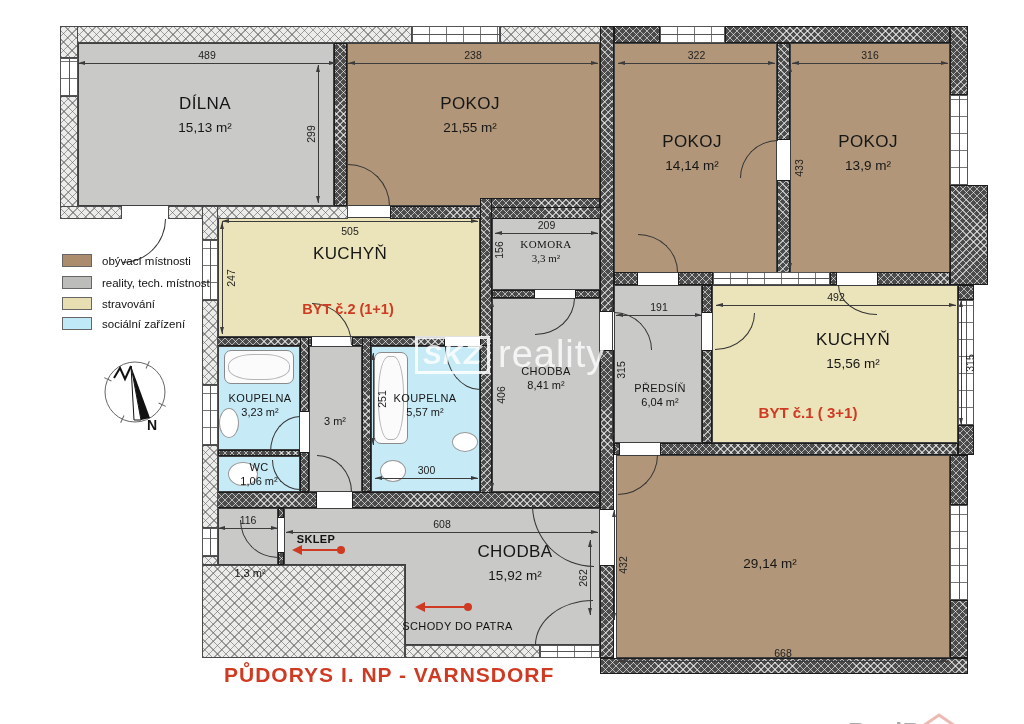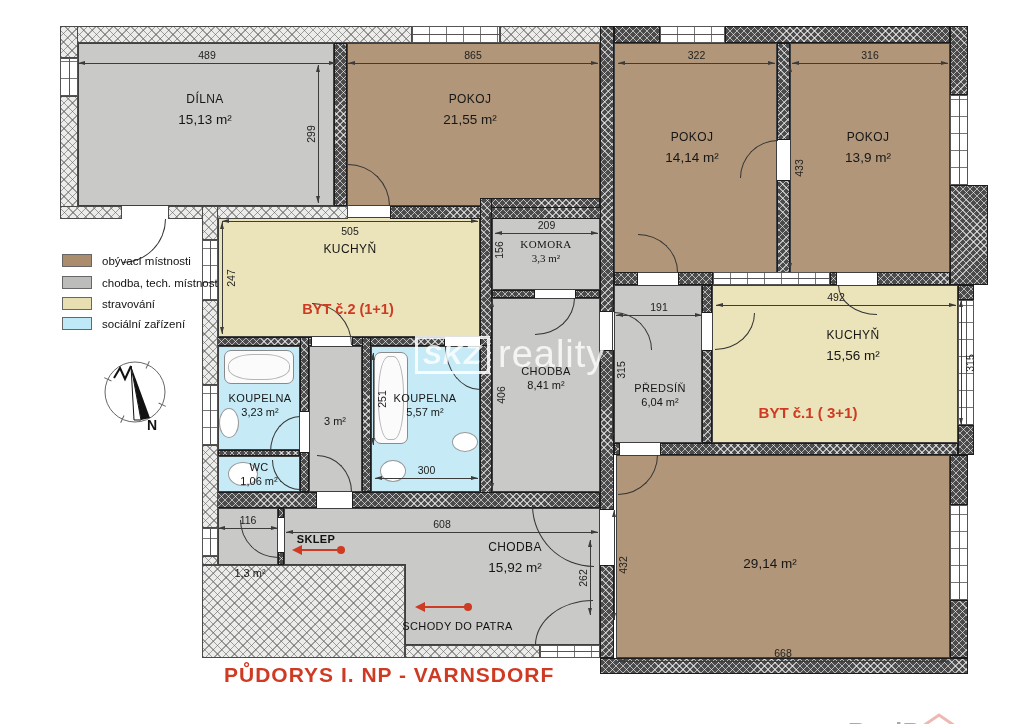--- a/index.html
+++ b/index.html
@@ -27,21 +27,21 @@
   .win.v{background-image:linear-gradient(#555,#555),repeating-linear-gradient(0deg,transparent 0 16px,#777 16px 17px);
          background-size:1px 100%,100% 100%;background-position:50% 0,0 0;background-repeat:no-repeat,repeat;}
   
   .door{position:absolute;box-sizing:border-box;}
   .d-tr{border-top:1px solid #333;border-right:1px solid #333;border-top-right-radius:100% 100%;}
   .d-tl{border-top:1px solid #333;border-left:1px solid #333;border-top-left-radius:100% 100%;}
   .d-br{border-bottom:1px solid #333;border-right:1px solid #333;border-bottom-right-radius:100% 100%;}
   .d-bl{border-bottom:1px solid #333;border-left:1px solid #333;border-bottom-left-radius:100% 100%;}
   
   .room-label{position:absolute;text-align:center;line-height:1.6;color:#161616;}
-  .rn{font-size:12px;letter-spacing:.4px;display:block;}
+  .rn{font-size:17px;letter-spacing:.4px;display:block;}
   .ra{font-size:13.5px;display:block;}
   .small .rn,.small .ra{font-size:11px;line-height:1.25;}
   .red{color:#cf3a23;}
   .byt{position:absolute;text-align:center;font-size:14.5px;font-weight:bold;}
   .anno{position:absolute;text-align:center;font-size:11px;color:#111;font-weight:bold;letter-spacing:.4px;}
   
   .dh,.dv{position:absolute;}
   .dh{height:0;border-top:1px solid #3c3c3c;}
   .dh::before{content:"";position:absolute;left:0;top:-3px;border-top:2.5px solid transparent;border-bottom:2.5px solid transparent;border-right:7px solid #3c3c3c;}
   .dh::after{content:"";position:absolute;right:0;top:-3px;border-top:2.5px solid transparent;border-bottom:2.5px solid transparent;border-left:7px solid #3c3c3c;}
@@ -284,21 +284,21 @@
     <span>BYT č.1 ( 3+1)</span>
   </div>
 
   <div class="rarrow" style="left:294px;top:549px;width:48px;"></div>
   <div class="rarrow" style="left:417px;top:606px;width:52px;"></div>
 
   <div class="dh" style="left:78px;top:63px;width:258px;">
       <span class="dlab">489</span>
     </div>
   <div class="dh" style="left:348px;top:63px;width:250px;">
-      <span class="dlab">865</span>
+      <span class="dlab">238</span>
     </div>
   <div class="dh" style="left:618px;top:63px;width:157px;">
       <span class="dlab">322</span>
     </div>
   <div class="dh" style="left:792px;top:63px;width:156px;">
       <span class="dlab">316</span>
     </div>
   <div class="dh below" style="left:222px;top:221px;width:256px;">
       <span class="dlab">505</span>
     </div>
@@ -354,21 +354,21 @@
   <div class="dv" style="left:614px;top:510px;height:110px;">
       <span class="dlab">432</span>
     </div>
 
   <div class="lg-row" style="left:62px;top:254px;">
     <span class="lg-sw" style="background-color: rgb(171, 141, 110);"></span>
     <span class="lg-tx">obývací místnosti</span>
   </div>
   <div class="lg-row" style="left:62px;top:276px;">
     <span class="lg-sw" style="background-color: rgb(188, 188, 186);"></span>
-    <span class="lg-tx">chodba, tech. místnost</span>
+    <span class="lg-tx">reality, tech. místnost</span>
   </div>
   <div class="lg-row" style="left:62px;top:297px;">
     <span class="lg-sw" style="background-color: rgb(231, 223, 178);"></span>
     <span class="lg-tx">stravování</span>
   </div>
   <div class="lg-row" style="left:62px;top:317px;align-items:flex-end;">
     <span class="lg-sw" style="background-color: rgb(191, 233, 247);"></span>
     <span class="lg-tx">sociální zařízení</span>
   </div>
 

